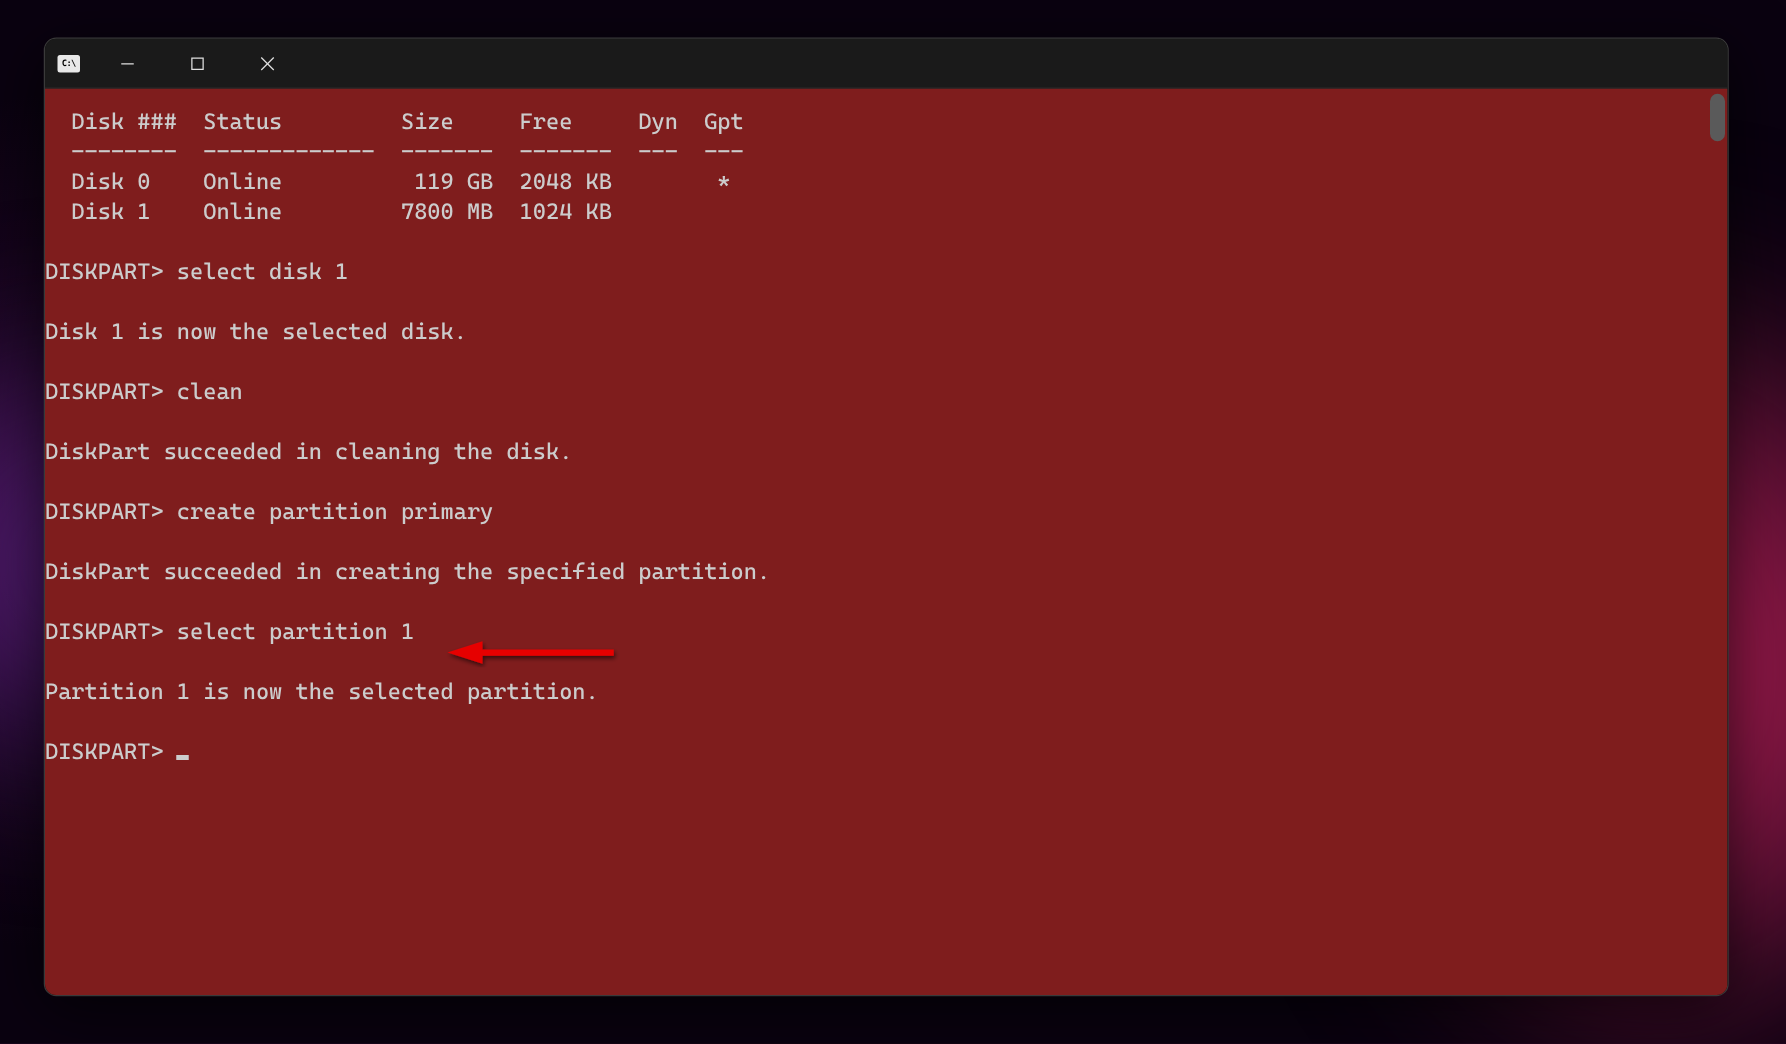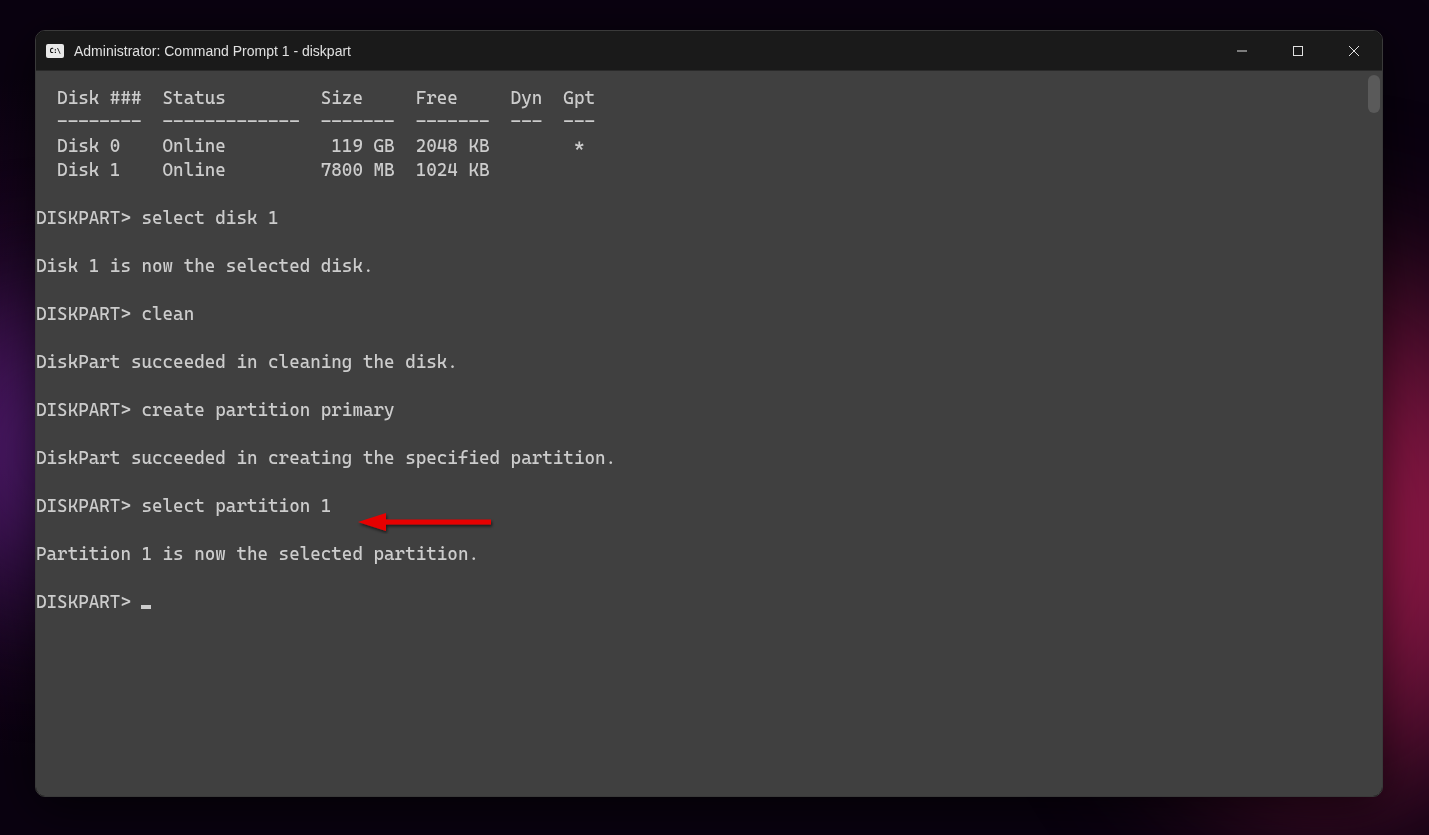--- a/index.html
+++ b/index.html
@@ -93,21 +93,21 @@
       justify-content: center;
       color: #e0e0e0;
       cursor: pointer;
     }
     .win-btn svg {
       width: 12px;
       height: 12px;
     }
     .terminal-body {
       flex: 1;
-      background: #404040;
+      background: #7f1d1d;
       padding: 15px 0 15px 0;
       position: relative;
       overflow: hidden;
     }
     .terminal-content {
       font-family: "Cascadia Mono", "Consolas", monospace;
       font-size: 18px;
       line-height: 24px;
       color: #cccccc;
       white-space: pre;
@@ -143,21 +143,20 @@
   </style>
 </head>
 <body>
 
 <div class="bg-glow-left"></div>
 <div class="bg-glow-right"></div>
 
 <div class="window">
   <div class="titlebar">
     <div class="app-icon">C:\</div>
-    <div class="title-text">Administrator: Command Prompt 1 - diskpart</div>
     <div class="window-controls">
       <div class="win-btn">
         <svg viewBox="0 0 12 12">
             <line x1="1" y1="6" x2="11" y2="6" stroke="currentColor" stroke-width="1"></line>
           </svg>
       </div>
       <div class="win-btn">
         <svg viewBox="0 0 12 12">
             <rect x="1.5" y="1.5" width="9" height="9" fill="none" stroke="currentColor" stroke-width="1"></rect>
           </svg>

